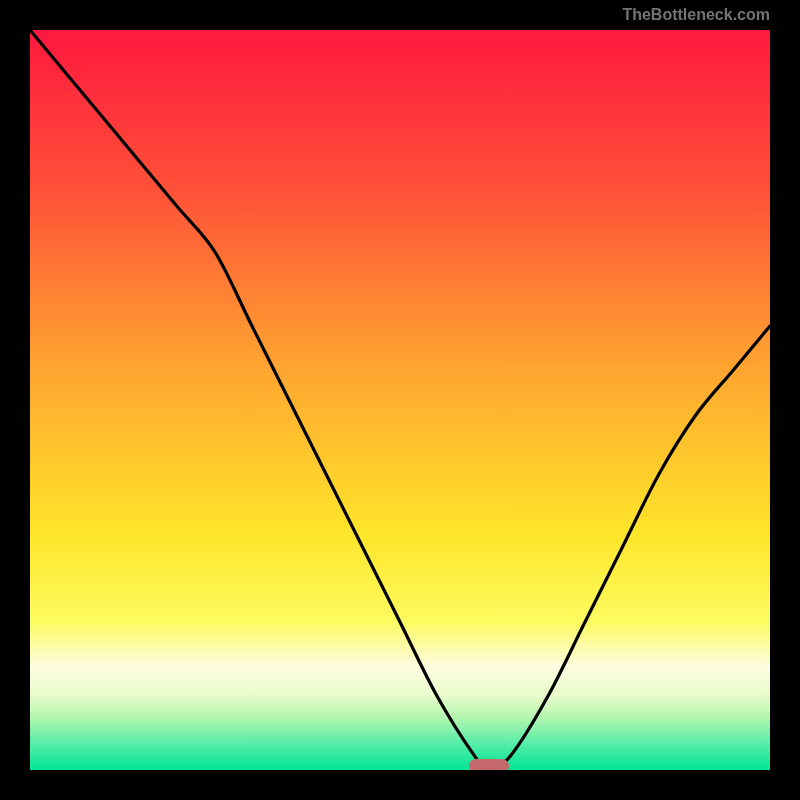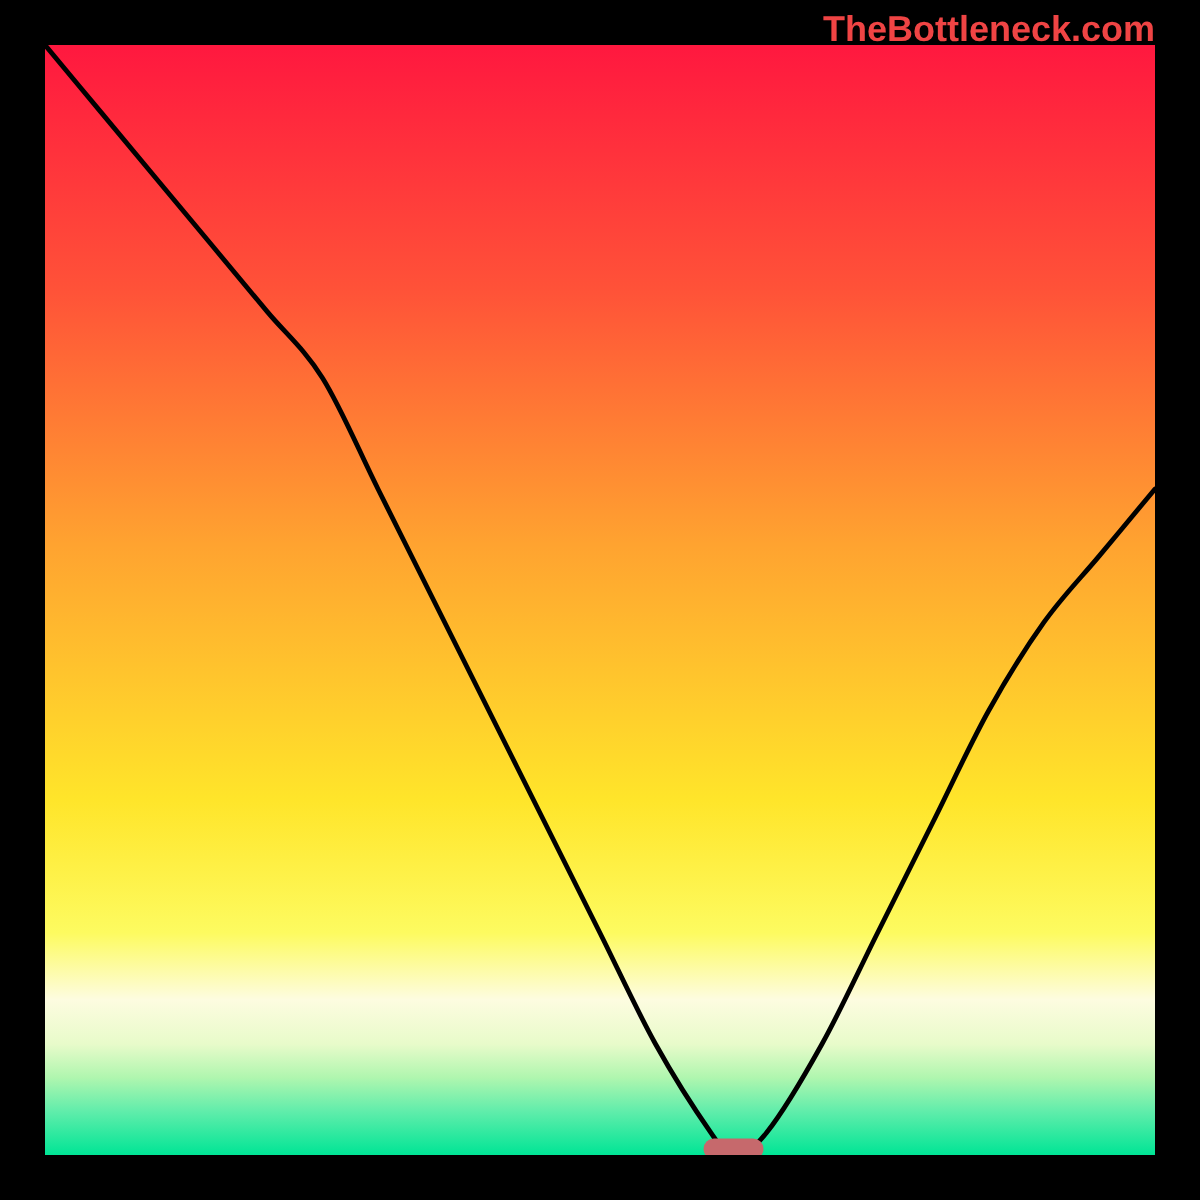--- a/index.html
+++ b/index.html
@@ -31,23 +31,23 @@
     left: 0;
     top: 0;
     width: 100%;
     height: 100%;
   }
   .watermark {
     position: absolute;
     top: 6px;
     right: 30px;
     font-family: Arial, Helvetica, sans-serif;
-    font-size: 24px;
+    font-size: 16px;
     font-weight: bold;
-    color: #ef4444;
+    color: #737373;
   }
   .curve {
     position: absolute;
     left: 0;
     top: 0;
     width: 100%;
     height: 100%;
     pointer-events: none;
   }
   .optimal-marker {

